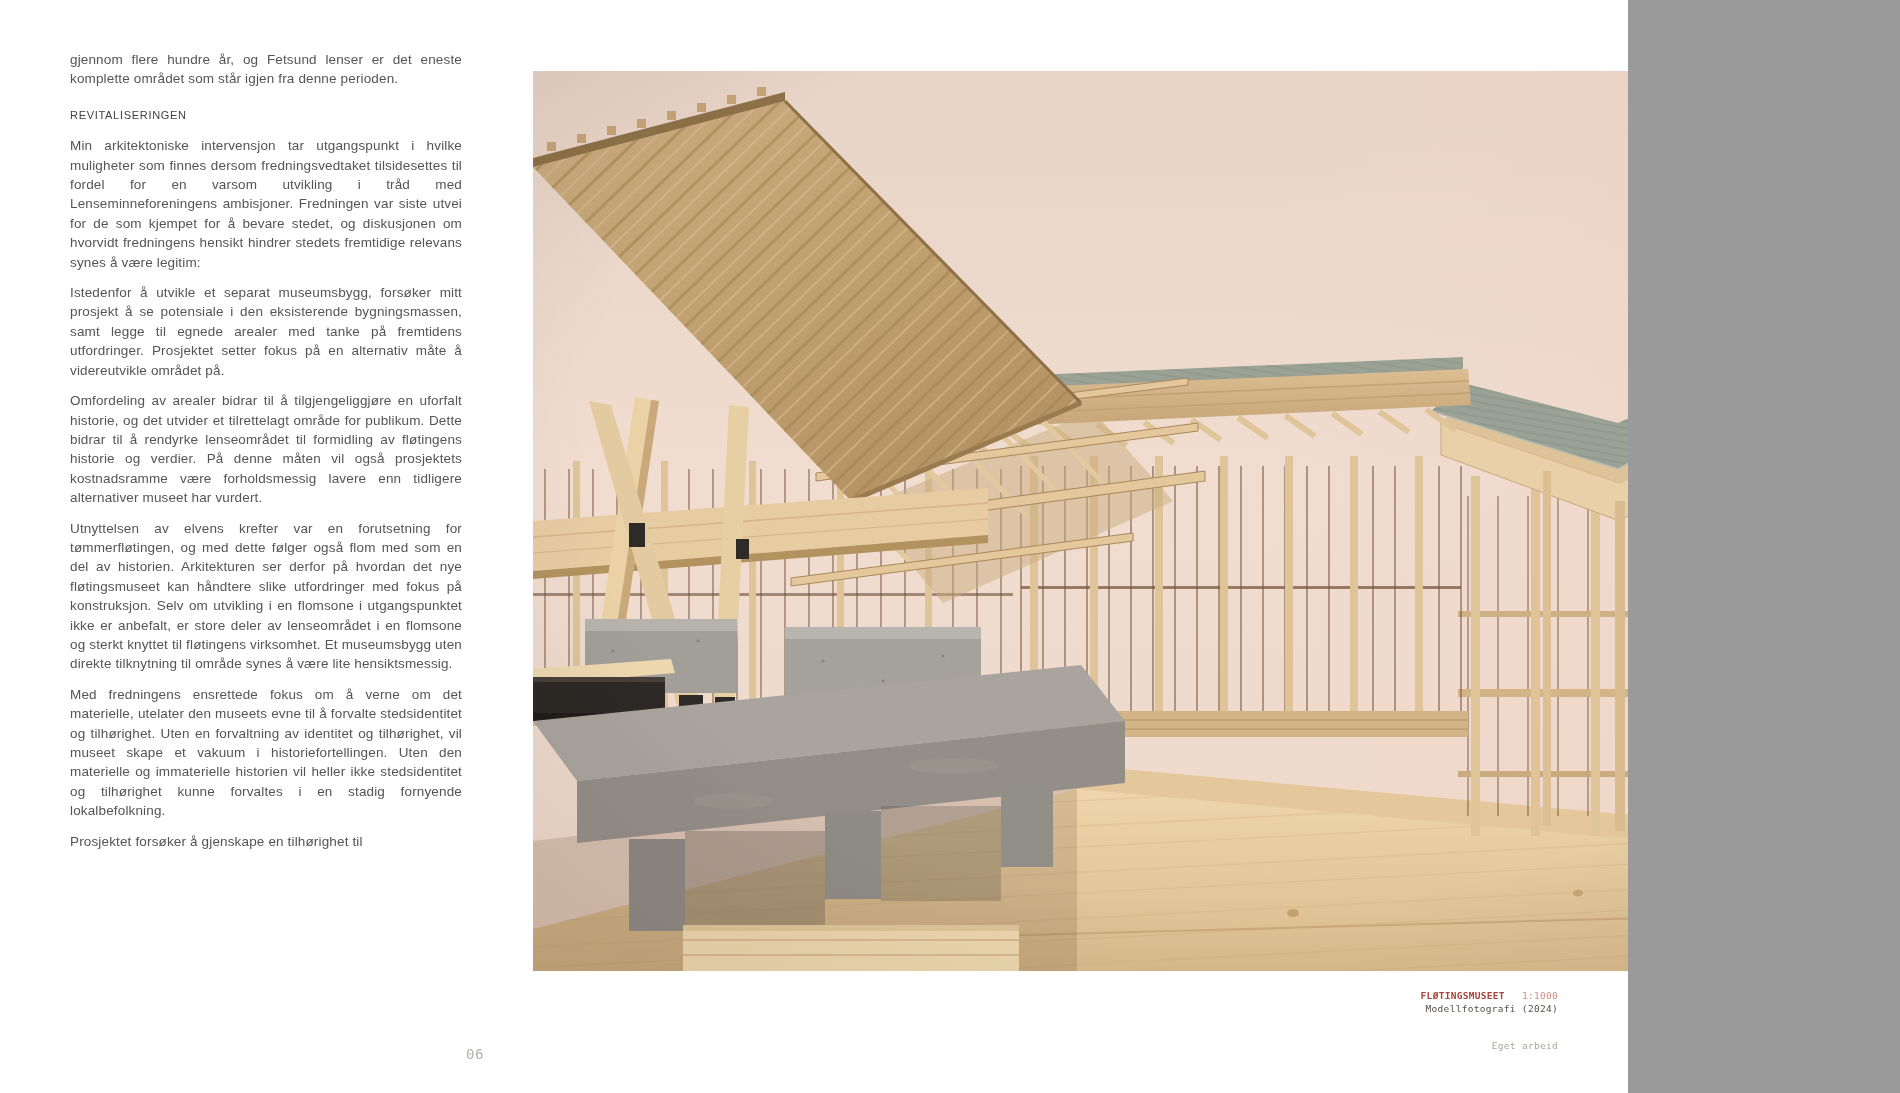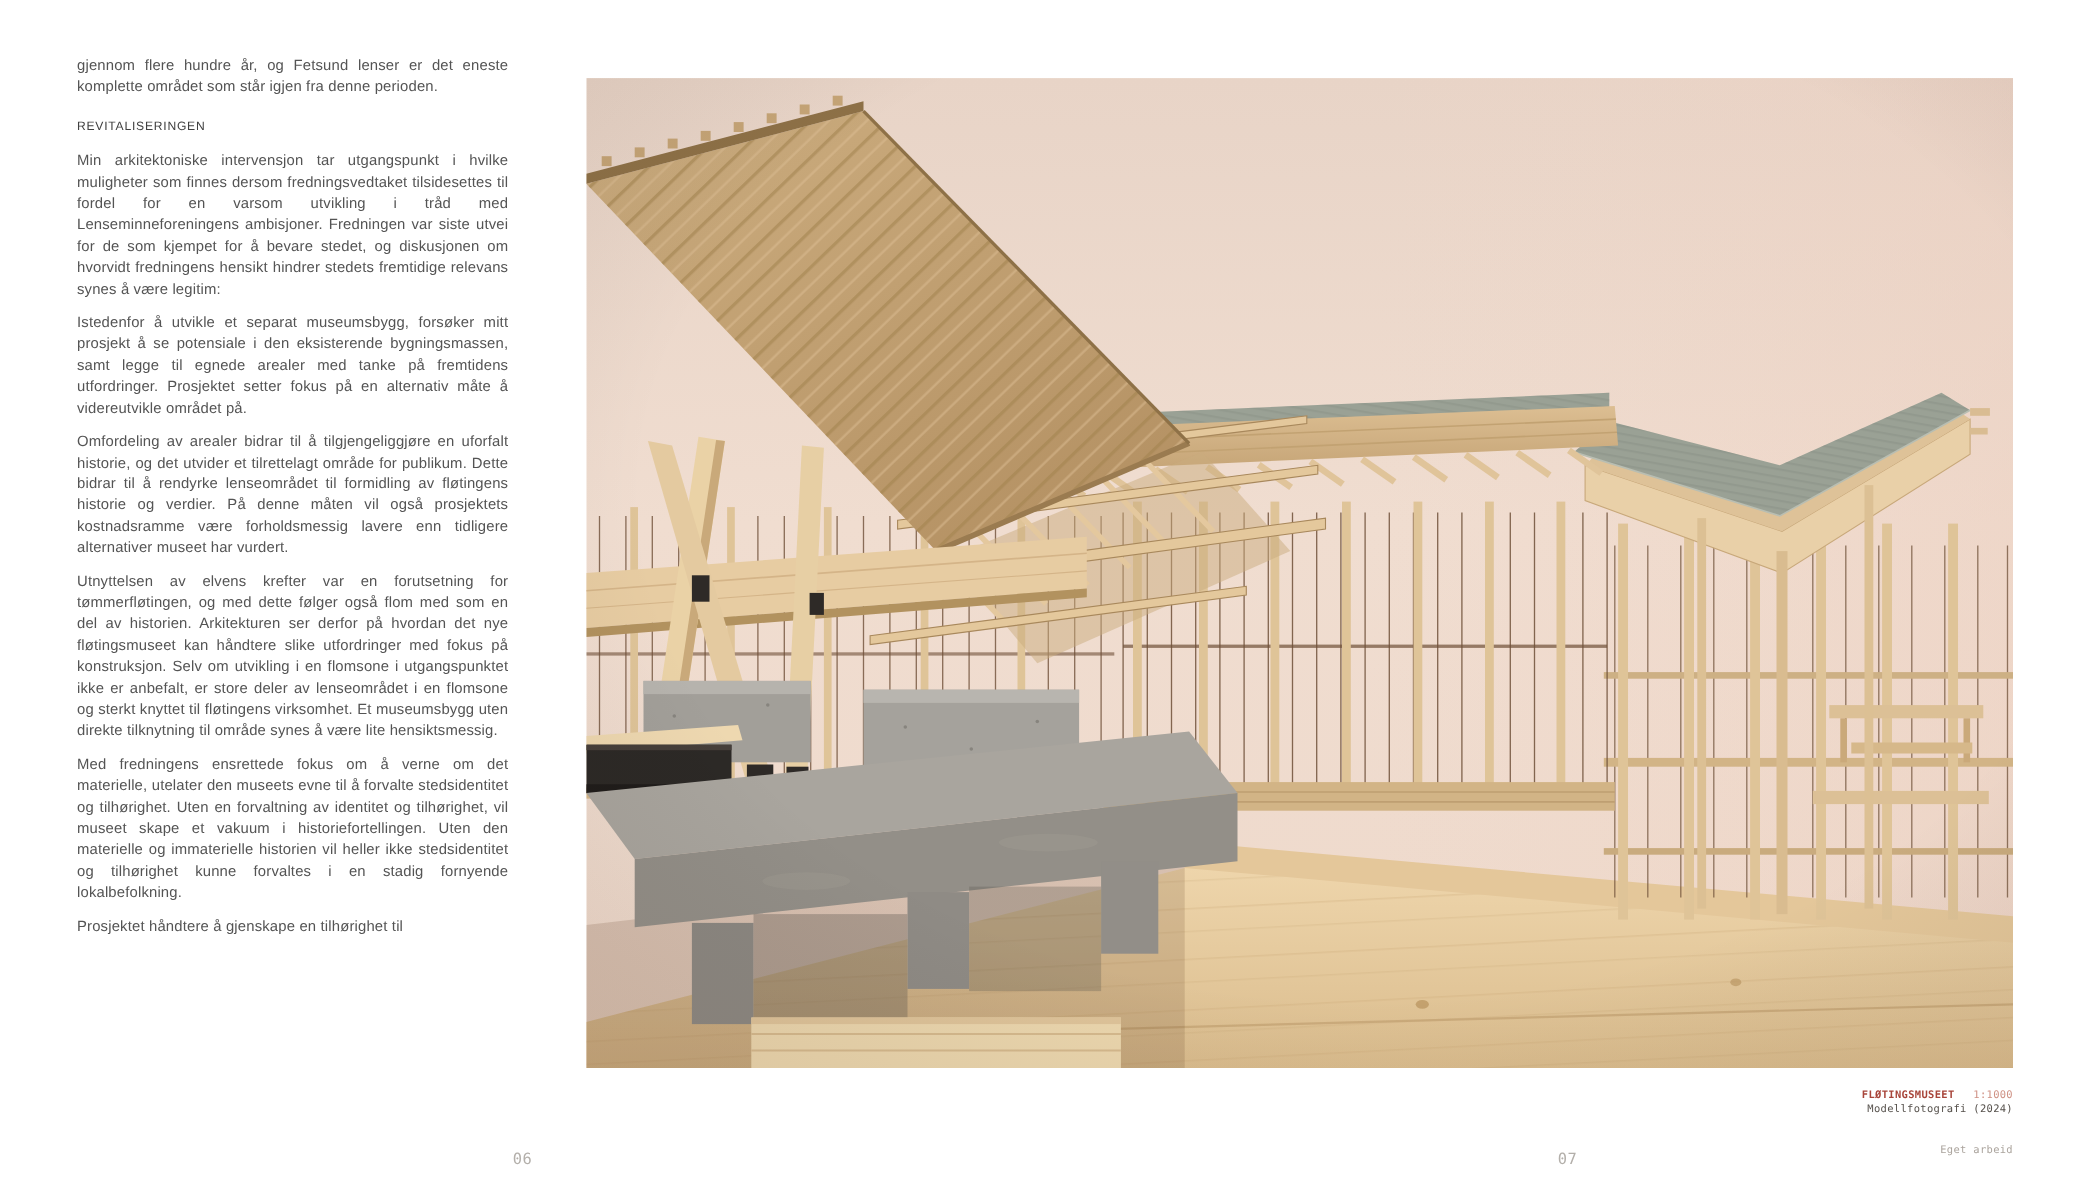--- a/index.html
+++ b/index.html
@@ -1,16 +1,16 @@
 <!DOCTYPE html>
 <html><head>
 <meta charset="utf-8">
 <style>
   html,body{margin:0;padding:0;background:#9a9a9a;}
-  .page{position:relative;width:1900px;height:1093px;background:#ffffff;overflow:hidden;
+  .page{position:relative;width:1628px;height:1093px;background:#ffffff;overflow:hidden;
         font-family:"Liberation Sans",sans-serif;}
   .text-column{position:absolute;left:70px;top:50px;width:392px;color:#545454;
         font-size:13.5px;line-height:19.4px;text-align:justify;letter-spacing:.15px;}
   .text-column p{margin:0 0 11px 0;}
   .section-heading{font-size:11px;font-weight:400;color:#404040;letter-spacing:.7px;
         margin:17px 0 11px 0;}
   .question{text-decoration:underline;text-underline-offset:3px;text-decoration-thickness:1px;}
   .photo{position:absolute;left:533px;top:71px;width:1297px;height:900px;margin:0;}
   .photo svg{display:block;}
   .caption{position:absolute;right:70px;top:990px;text-align:right;
@@ -30,21 +30,21 @@
 <div class="page">
 
   <div class="text-column">
     <p>gjennom flere hundre år, og Fetsund lenser er det eneste komplette området som står igjen fra denne perioden.</p>
     <h2 class="section-heading">REVITALISERINGEN</h2>
     <p>Min arkitektoniske intervensjon tar utgangspunkt i hvilke muligheter som finnes dersom fredningsvedtaket tilsidesettes til fordel for en varsom utvikling i tråd med Lenseminneforeningens ambisjoner. Fredningen var siste utvei for de som kjempet for å bevare stedet, og diskusjonen om hvorvidt fredningens hensikt hindrer stedets fremtidige relevans synes å være legitim:</p>
     <p>Istedenfor å utvikle et separat museumsbygg, forsøker mitt prosjekt å se potensiale i den eksisterende bygningsmassen, samt legge til egnede arealer med tanke på fremtidens utfordringer. Prosjektet setter fokus på en alternativ måte å videreutvikle området på.</p>
     <p>Omfordeling av arealer bidrar til å tilgjengeliggjøre en uforfalt historie, og det utvider et tilrettelagt område for publikum. Dette bidrar til å rendyrke lenseområdet til formidling av fløtingens historie og verdier. På denne måten vil også prosjektets kostnadsramme være forholdsmessig lavere enn tidligere alternativer museet har vurdert.</p>
     <p>Utnyttelsen av elvens krefter var en forutsetning for tømmerfløtingen, og med dette følger også flom med som en del av historien. Arkitekturen ser derfor på hvordan det nye fløtingsmuseet kan håndtere slike utfordringer med fokus på konstruksjon. Selv om utvikling i en flomsone i utgangspunktet ikke er anbefalt, er store deler av lenseområdet i en flomsone og sterkt knyttet til fløtingens virksomhet. Et museumsbygg uten direkte tilknytning til område synes å være lite hensiktsmessig.</p>
     <p>Med fredningens ensrettede fokus om å verne om det materielle, utelater den museets evne til å forvalte stedsidentitet og tilhørighet. Uten en forvaltning av identitet og tilhørighet, vil museet skape et vakuum i historiefortellingen. Uten den materielle og immaterielle historien vil heller ikke stedsidentitet og tilhørighet kunne forvaltes i en stadig fornyende lokalbefolkning.</p>
-    <p>Prosjektet håndtere å gjenskape en tilhørighet til</p>
+    <p>Prosjektet forsøker å gjenskape en tilhørighet til</p>
   </div>
 
   <figure class="photo">
     <svg width="1297" height="900" viewBox="0 0 1297 900" xmlns="http://www.w3.org/2000/svg">
       <defs>
         <linearGradient id="bgGrad" x1="0" y1="0" x2="0" y2="1">
           <stop offset="0" stop-color="#e8d4c7"></stop>
           <stop offset="0.45" stop-color="#f0ddd0"></stop>
           <stop offset="1" stop-color="#eed9cb"></stop>
         </linearGradient>
@@ -253,15 +253,14 @@
 
   <div class="caption">
     <div>
       <span class="cap-title">FLØTINGSMUSEET</span><span class="cap-scale">1:1000</span>
     </div>
     <div class="cap-2">Modellfotografi (2024)</div>
     <div class="cap-3">Eget arbeid</div>
   </div>
 
   <div class="pagenum pn-left">06</div>
-  <div class="pagenum pn-right">07</div>
 
 </div>
 
 </body></html>

